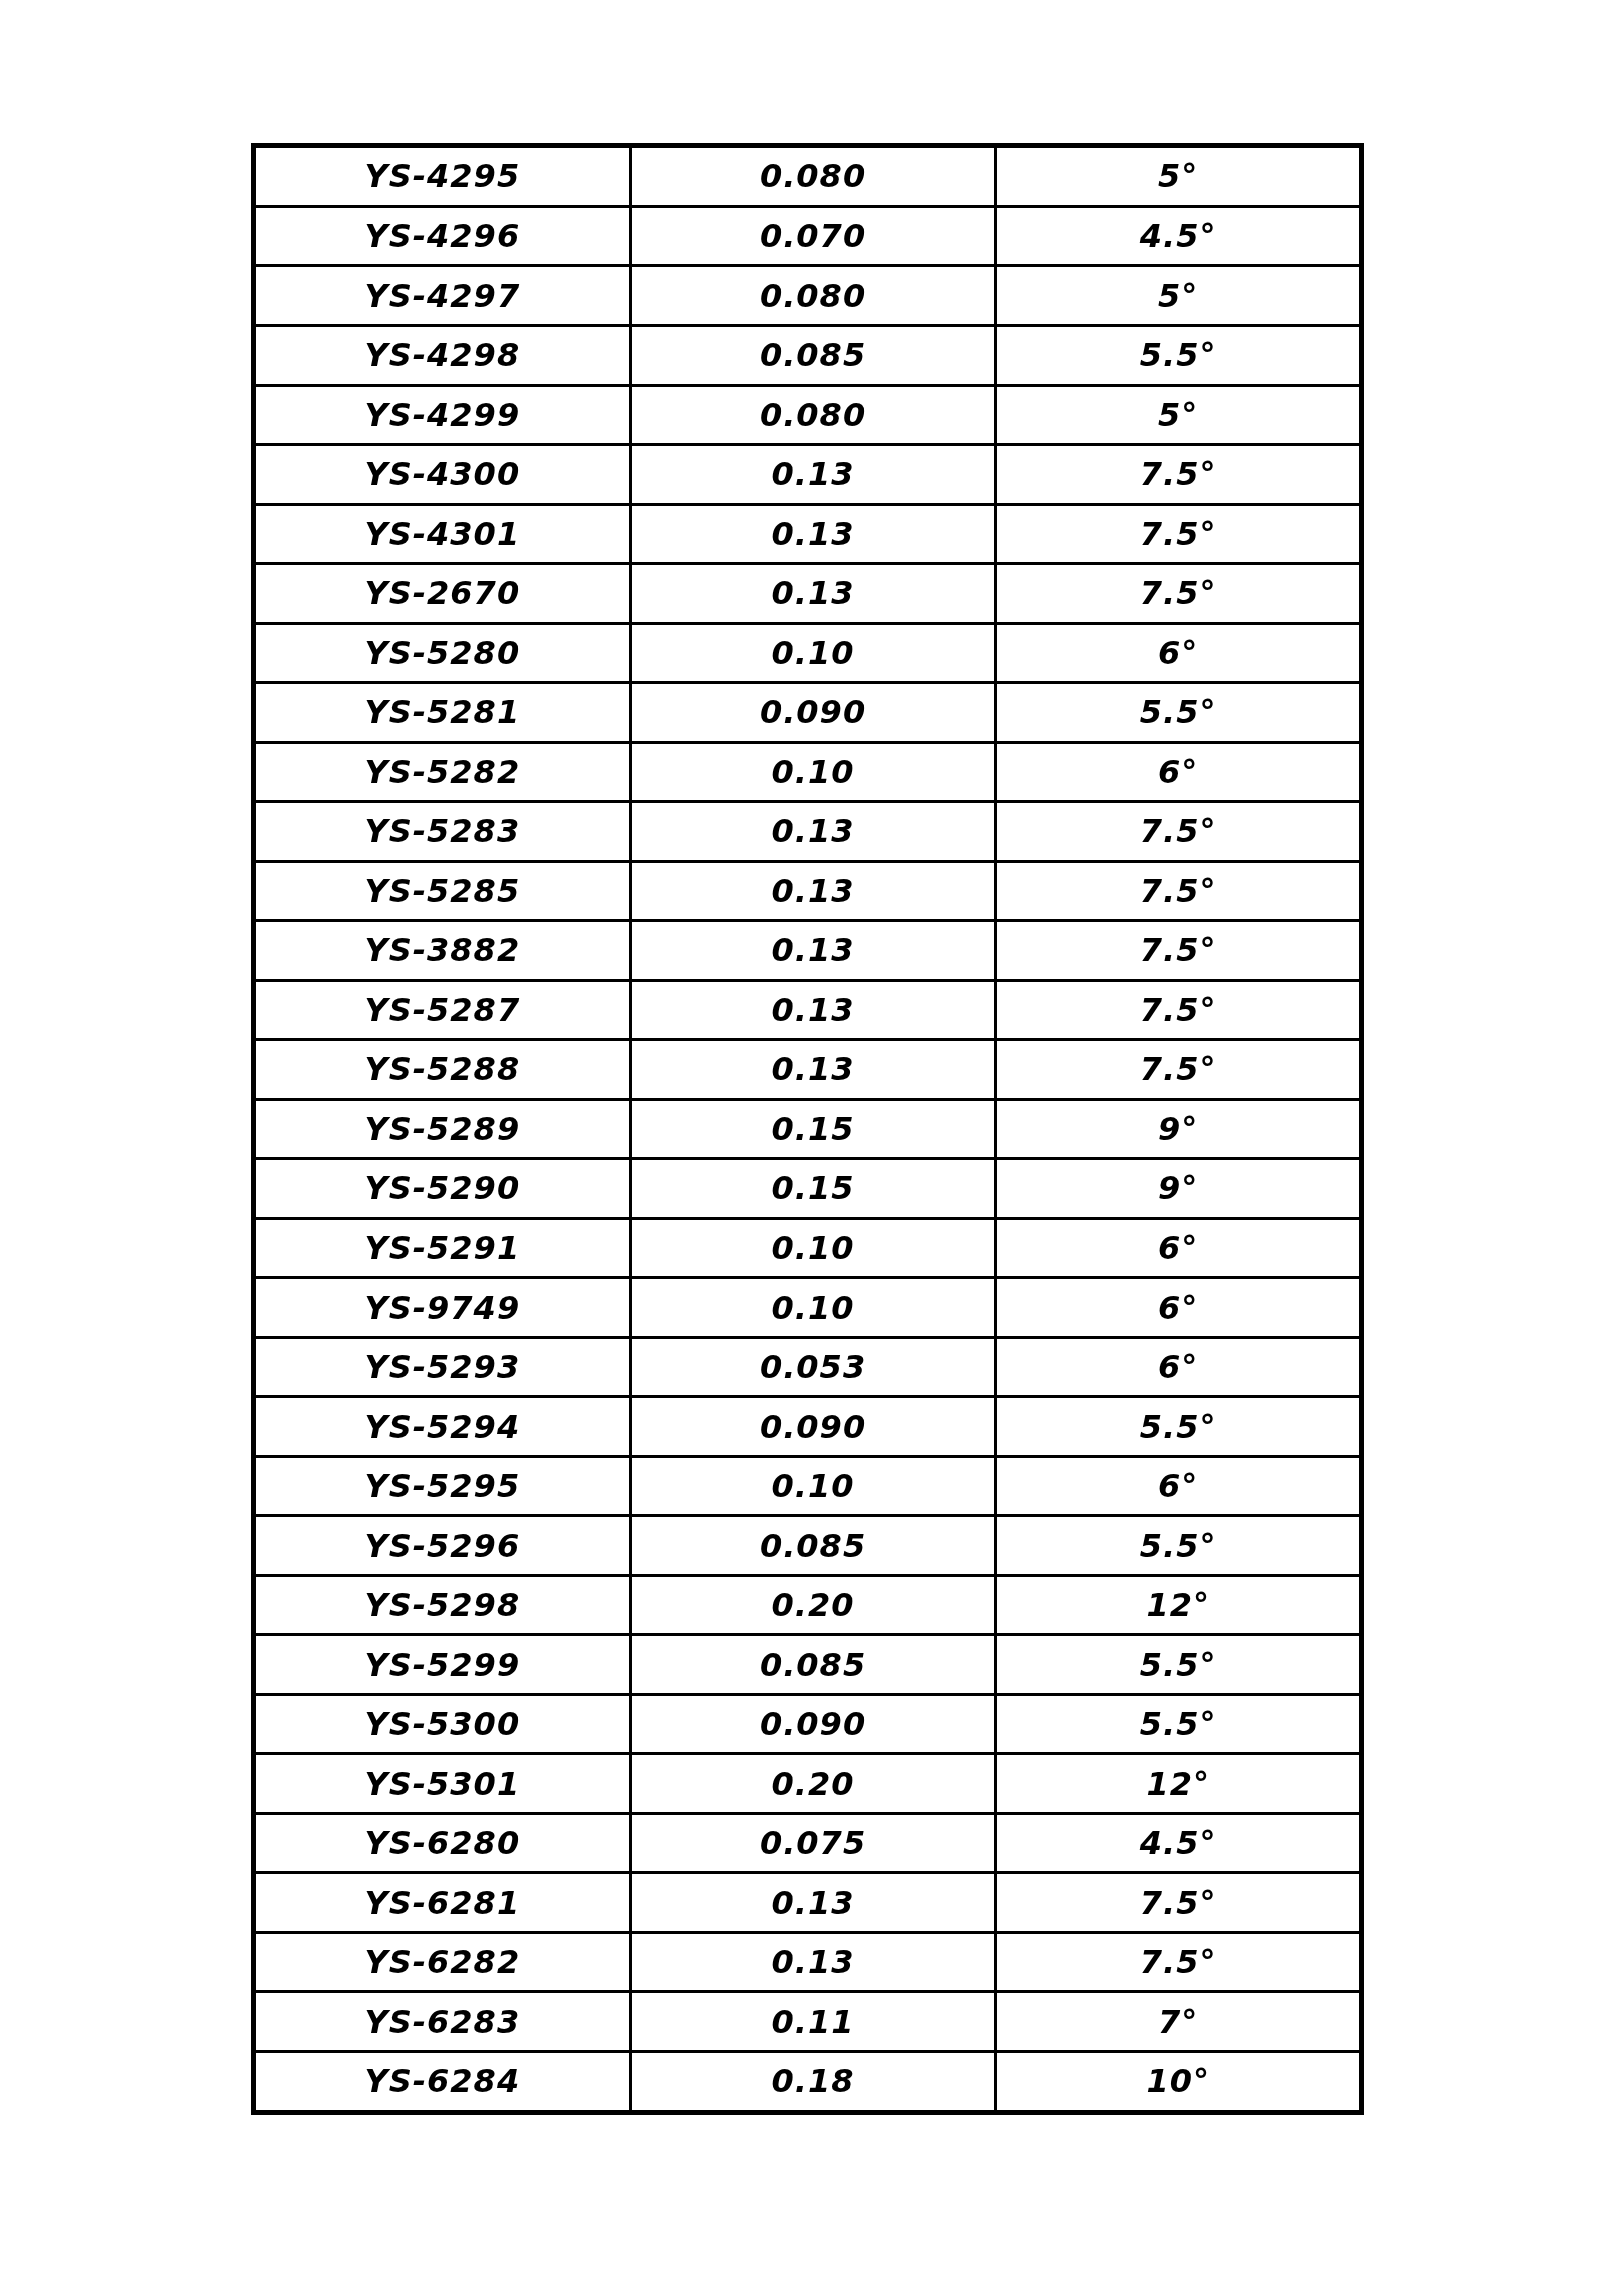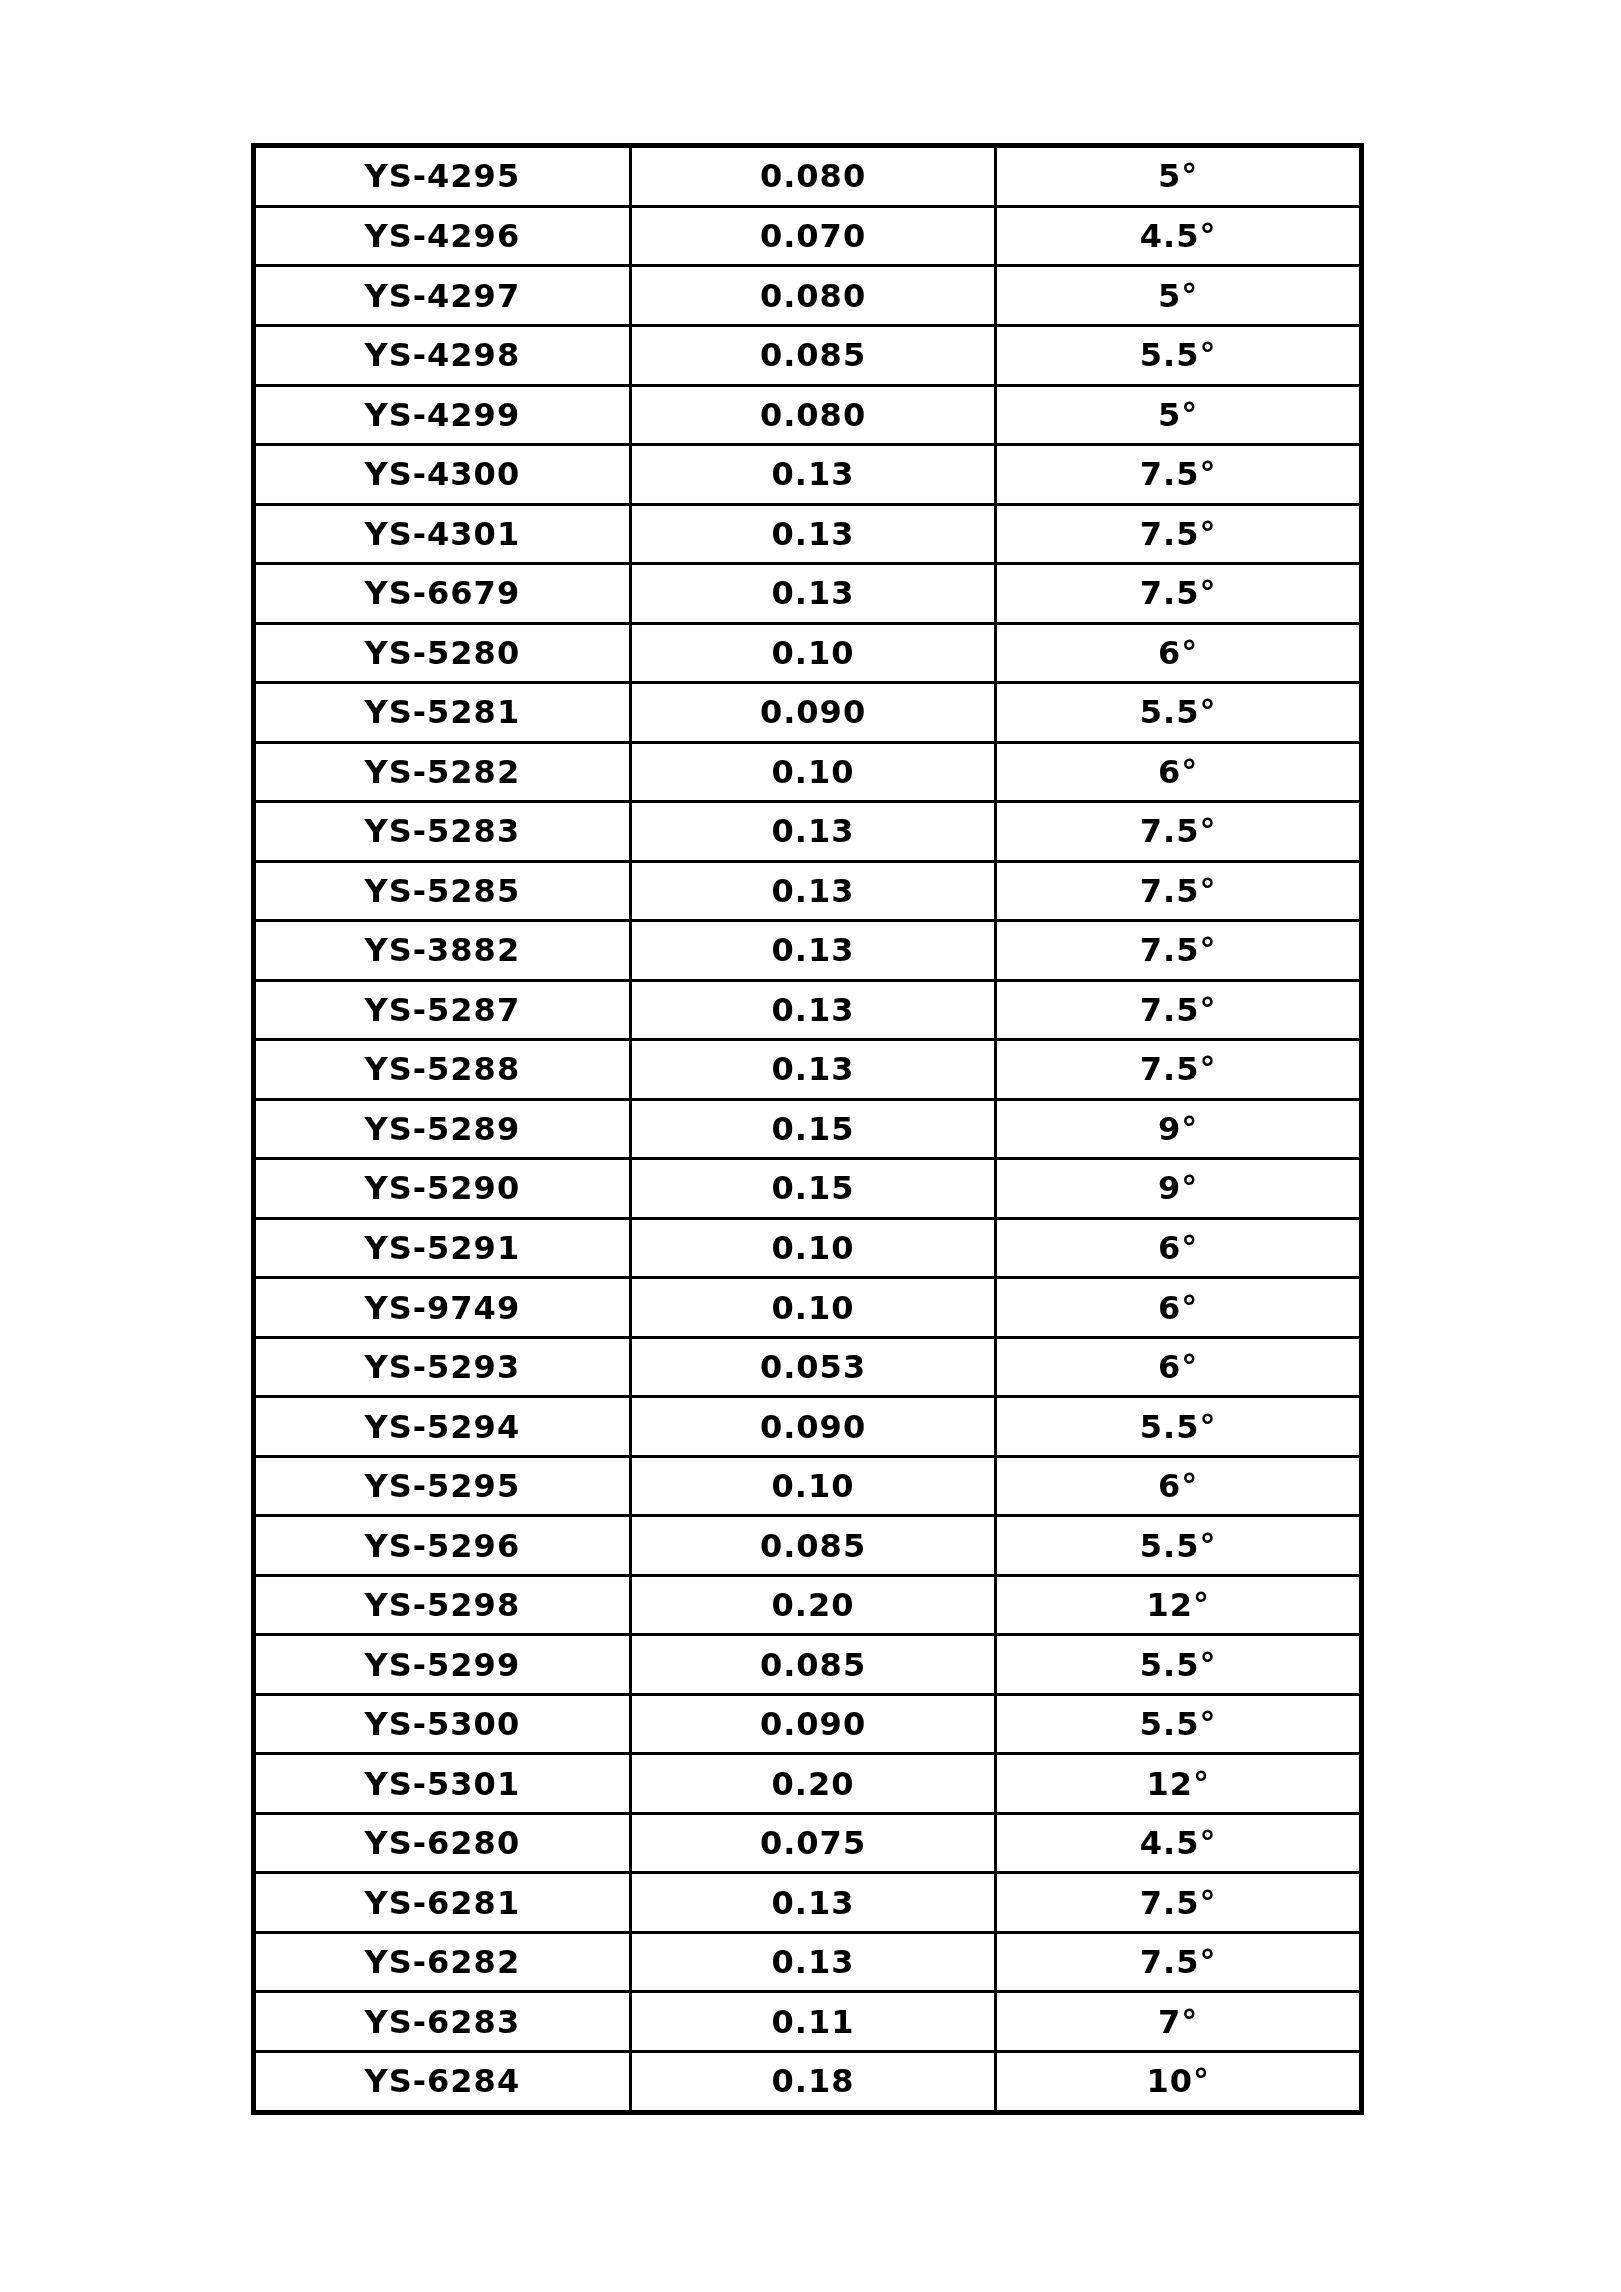--- a/index.html
+++ b/index.html
@@ -10,20 +10,21 @@
   body {
     width: 1621px;
     height: 2293px;
     position: relative;
     font-family: "DejaVu Sans", sans-serif;
   }
   .page {
     position: absolute;
     inset: 0;
     background: #ffffff;
+    font-style: italic;
   }
   table.data-table {
     position: absolute;
     left: 251px;
     top: 143px;
     width: 1113px;
     height: 1972px;
     border-collapse: collapse;
     table-layout: fixed;
     background: #ffffff;
@@ -87,21 +88,21 @@
           <td>YS-4300</td>
           <td>0.13</td>
           <td>7.5°</td>
         </tr>
         <tr>
           <td>YS-4301</td>
           <td>0.13</td>
           <td>7.5°</td>
         </tr>
         <tr>
-          <td>YS-6679</td>
+          <td>YS-2670</td>
           <td>0.13</td>
           <td>7.5°</td>
         </tr>
         <tr>
           <td>YS-5280</td>
           <td>0.10</td>
           <td>6°</td>
         </tr>
         <tr>
           <td>YS-5281</td>

